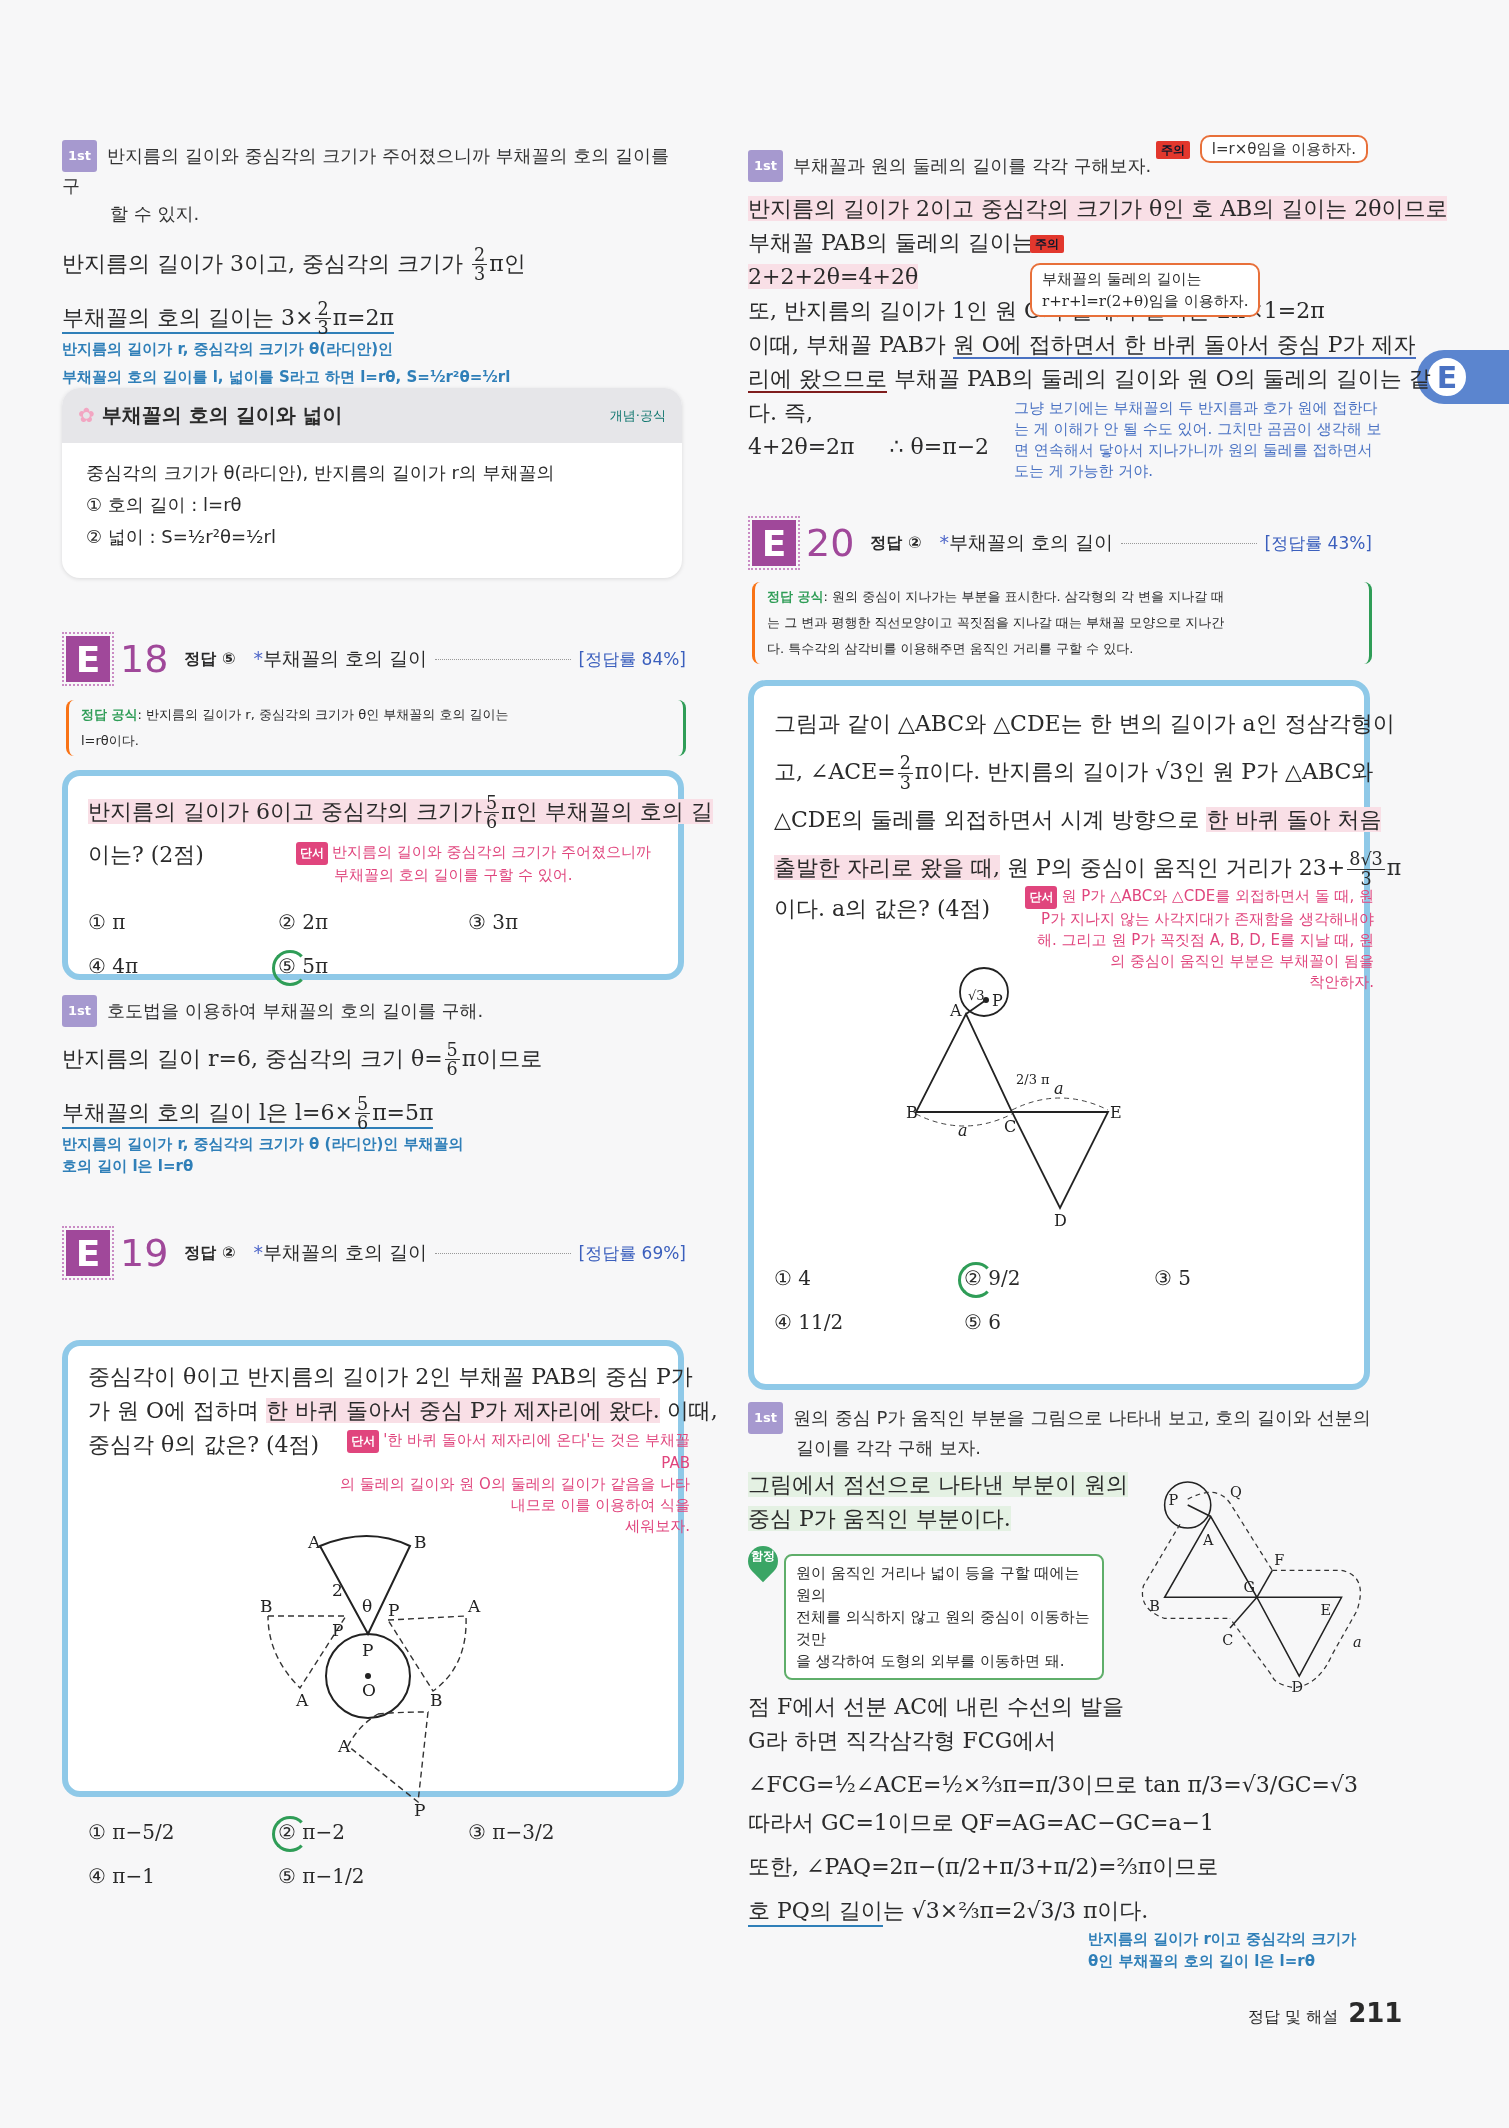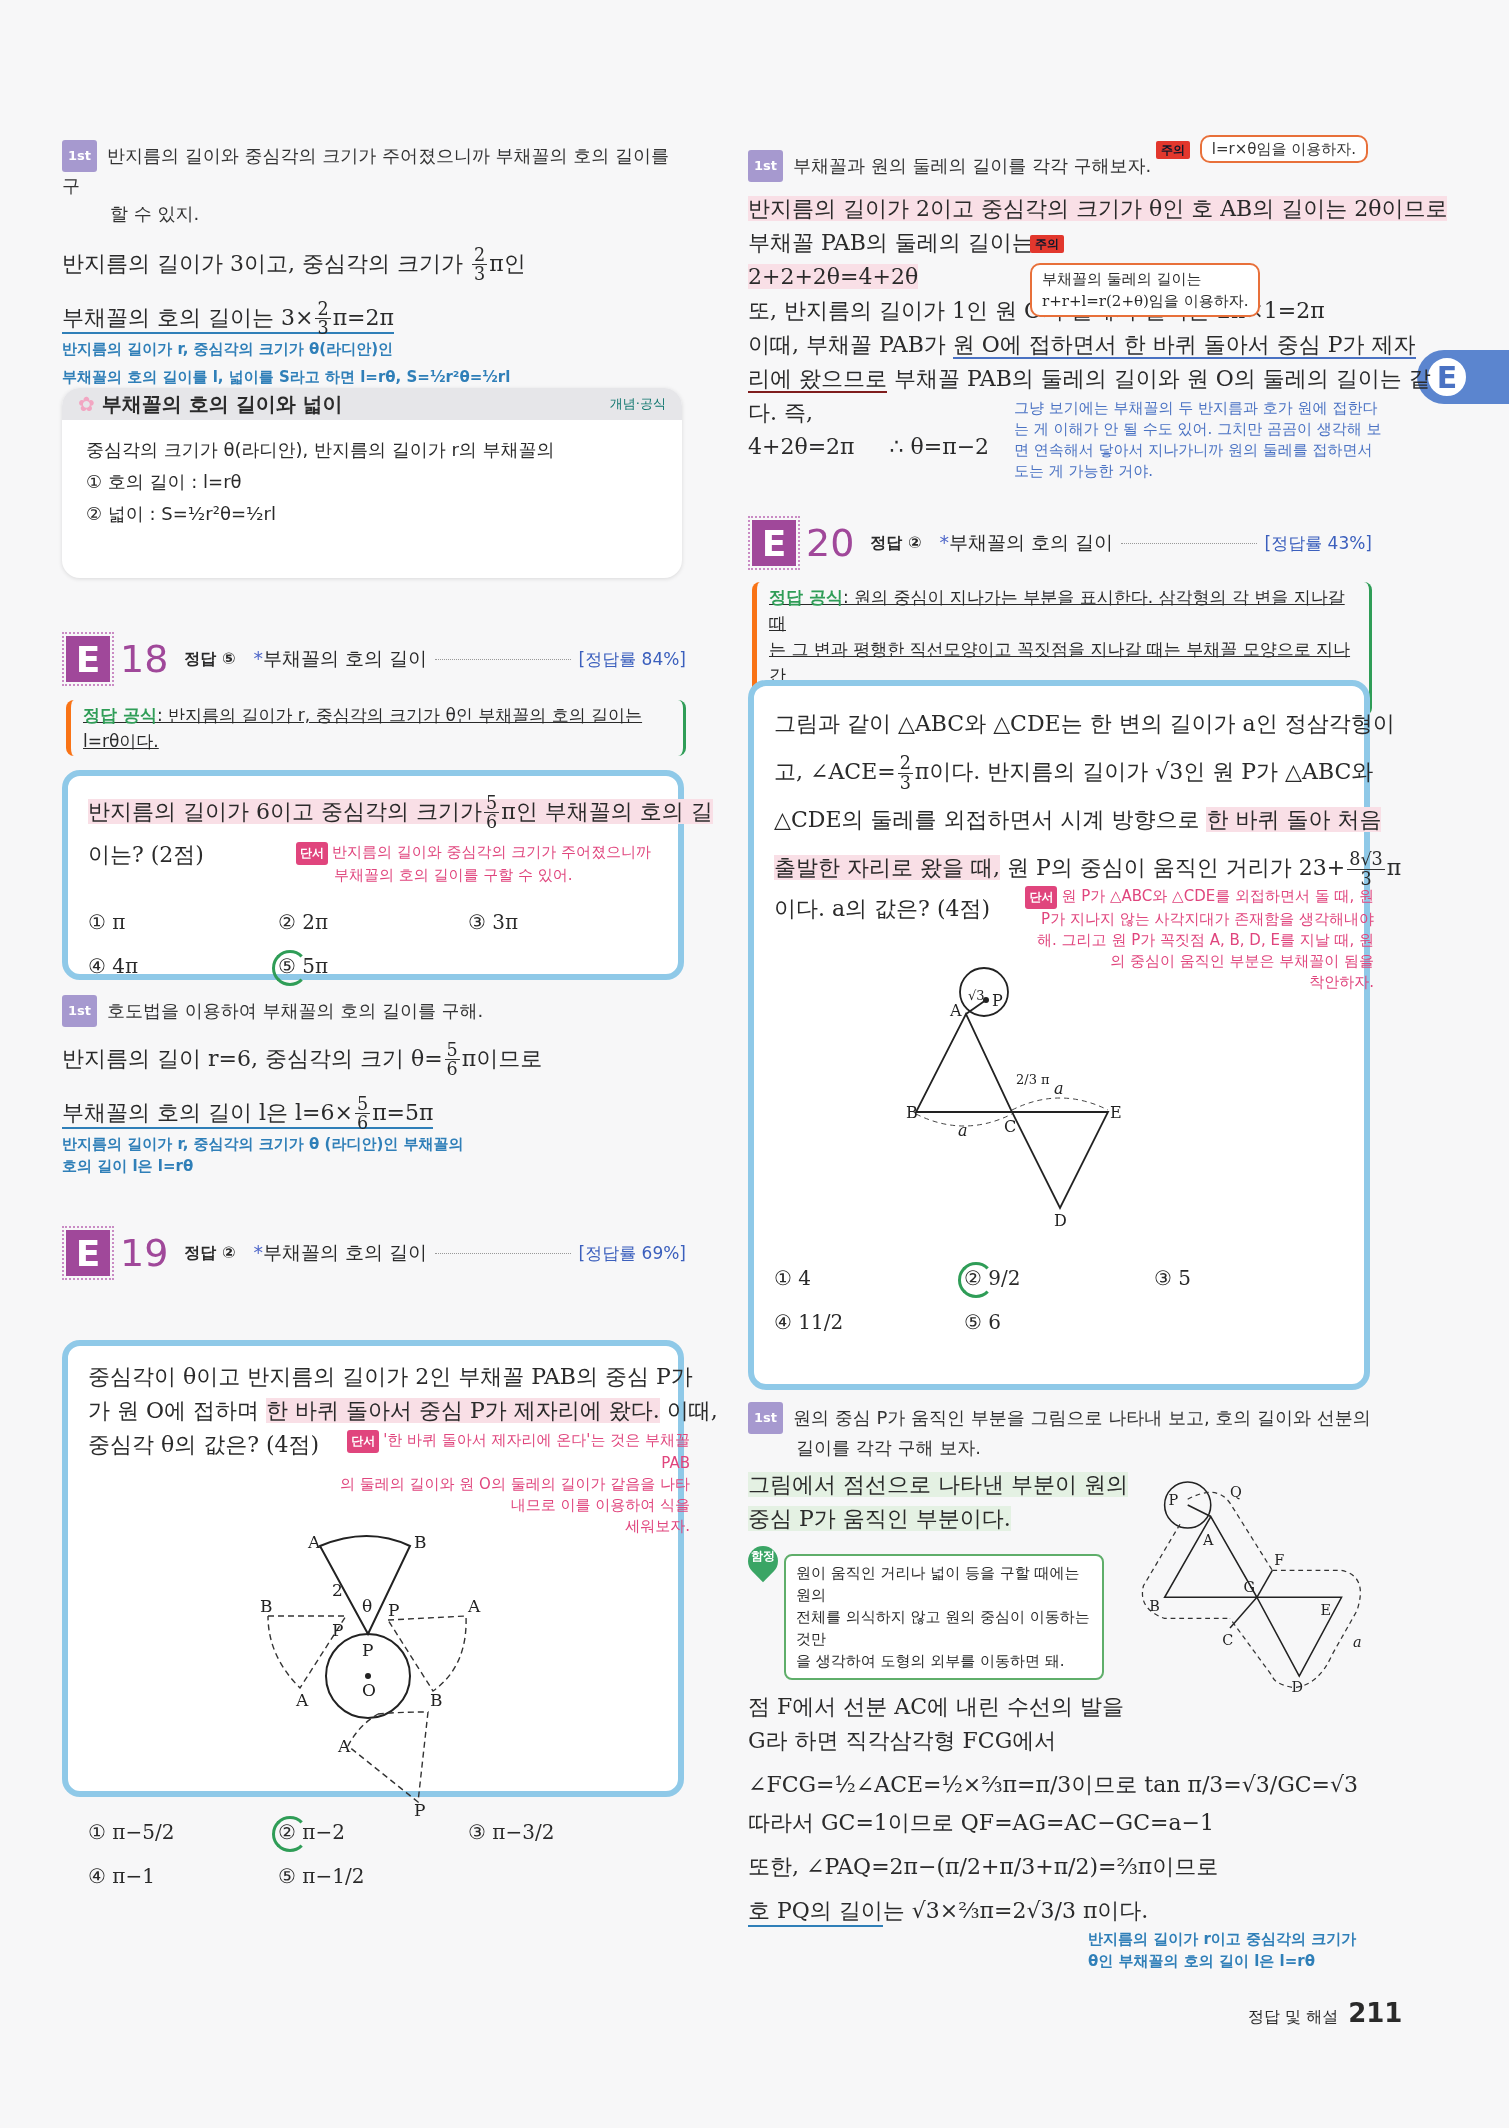--- a/index.html
+++ b/index.html
@@ -11,33 +11,33 @@
   .line { font-size: 21px; line-height: 34px; white-space: nowrap; }
   .line.serif { font-size: 22px; }
   .step-text { font-size: 18px; line-height: 28px; color: #333; }
   .blue-note { color: #2f7fb8; font-size: 15px; font-weight: bold; line-height: 22px; }
   .ul-blue { border-bottom: 2px solid #2f7fb8; padding-bottom: 2px; }
   .pink-note { color: #e0457d; font-size: 15px; line-height: 21px; }
   .pink-tag { display: inline-block; background: #e0457d; color: #fff; font-size: 12px; font-weight: bold; padding: 1px 4px; border-radius: 3px; margin-right: 4px; }
   .hl-pink { background: #f9dfe6; }
   .hl-green { background: #e4f1e3; }
   .concept-box { border-radius: 18px; background: #fff; box-shadow: 0 1px 4px rgba(0,0,0,0.12); overflow: hidden; }
-  .concept-head { background: #e6e6e9; height: 32px; display: flex; align-items: center; justify-content: space-between; padding: 0 16px; }
+  .concept-head { background: #e6e6e9; height: 55px; display: flex; align-items: center; justify-content: space-between; padding: 0 16px; }
   .concept-title { font-size: 20px; font-weight: bold; }
   .concept-tag { color: #0f766e; font-size: 13px; }
   .concept-body { padding: 14px 24px; font-size: 18px; line-height: 32px; }
   .q-header { display: flex; align-items: center; height: 54px; }
   .e-box { width: 44px; height: 46px; background: #a0489a; color: #fff; font-size: 36px; font-weight: bold; display: flex; align-items: center; justify-content: center; outline: 2px dotted #c98bc4; outline-offset: 2px; }
   .q-num { color: #a0489a; font-size: 38px; margin-left: 10px; margin-right: 16px; }
   .q-ans { font-size: 16px; font-weight: bold; margin-right: 18px; }
   .q-topic { font-size: 19px; }
   .q-topic .star { color: #4f67c9; }
   .q-dots { flex: 1; border-bottom: 1px dotted #999; margin: 0 8px; height: 1px; }
   .q-rate { color: #3b5fbd; font-size: 17px; }
-  .formula-bracket { border-left: 5px solid #f97316; border-right: 3px solid #2f9d57; border-radius: 8px; padding: 2px 12px; font-size: 17px; line-height: 26px; text-decoration: underline; }
+  .formula-bracket { border-left: 3px solid #f97316; border-right: 3px solid #2f9d57; border-radius: 8px; padding: 2px 12px; font-size: 13px; line-height: 26px; }
   .formula-bracket .label { color: #2f9d57; font-weight: bold; }
   .problem-box { border: 6px solid #8fc9e8; border-radius: 18px; background: #fff; padding: 14px 20px; }
   .choices { display: grid; grid-template-columns: 190px 190px 190px; row-gap: 20px; font-size: 20px; }
   .choice { position: relative; white-space: nowrap; }
   .choice.correct::before { content: ""; position: absolute; left: -6px; top: -4px; width: 30px; height: 30px; border: 3px solid #2f9d57; border-radius: 50%; border-right-color: transparent; }
   .frac { display: inline-flex; flex-direction: column; vertical-align: middle; text-align: center; font-size: 0.8em; line-height: 1.05; margin: 0 2px; }
   .frac > span:first-child { border-bottom: 1px solid #333; padding: 0 2px; }
   .side-tab { position: absolute; right: 0; top: 350px; width: 92px; height: 54px; background: #5b85cf; border-radius: 27px 0 0 27px; }
   .side-tab .circ { position: absolute; left: 8px; top: 5px; width: 44px; height: 44px; border-radius: 50%; background: #fff; border: 3px solid #5b85cf; color: #4a72c3; font-size: 30px; font-weight: bold; display: flex; align-items: center; justify-content: center; }
   .callout-orange { border: 2px solid #e8703a; border-radius: 10px; background: #fff; padding: 3px 10px; font-size: 15px; line-height: 22px; }

